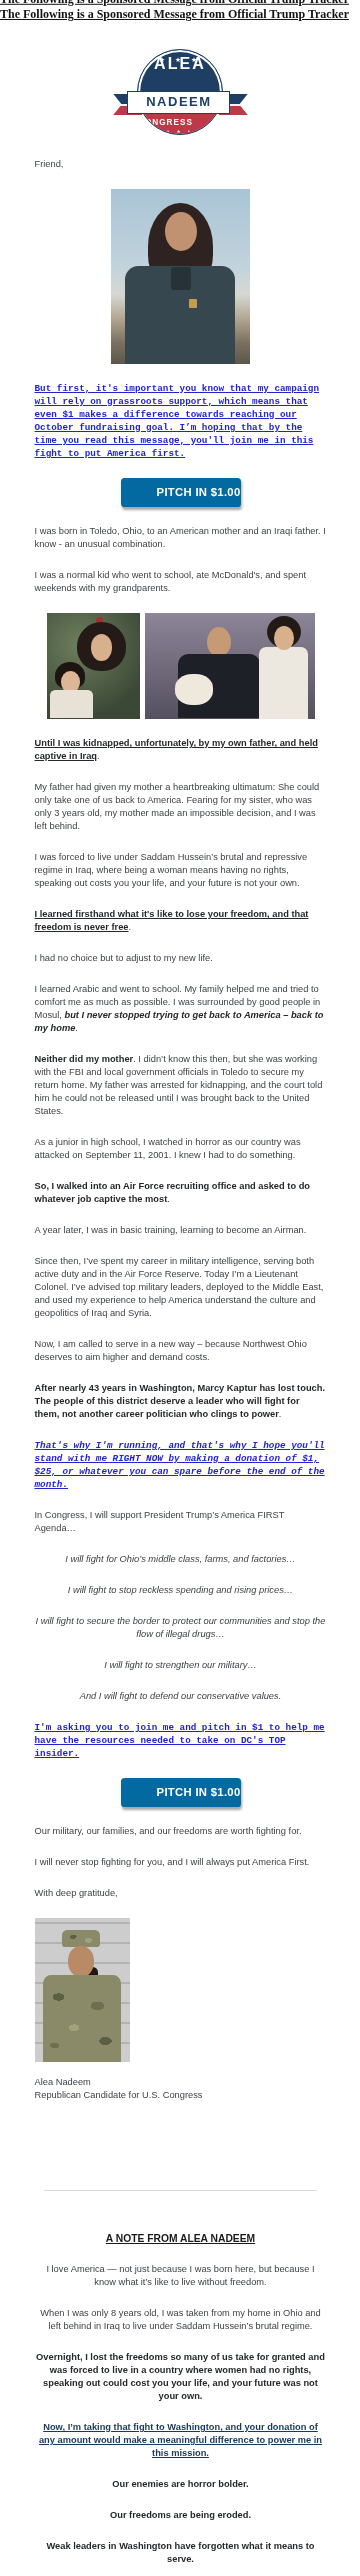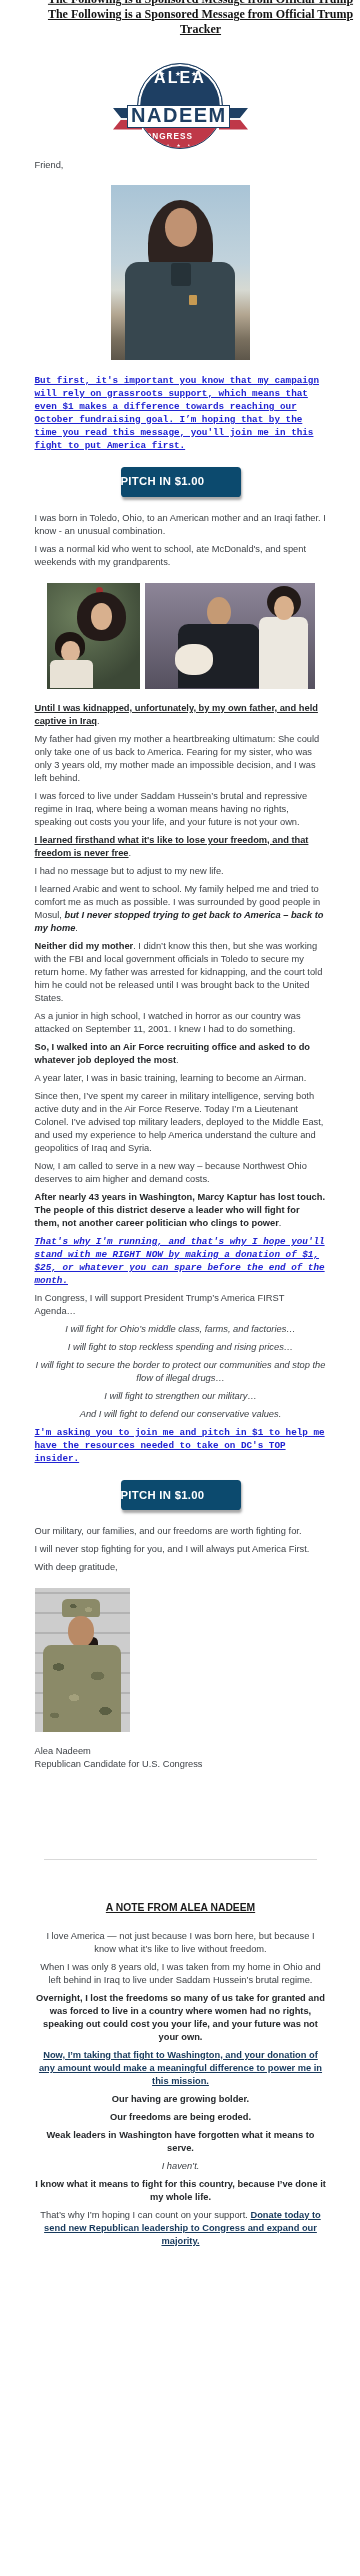--- a/index.html
+++ b/index.html
@@ -1,54 +1,54 @@
 <!DOCTYPE html>
 <html style="font-size:8.2px"><head>
 <meta charset="utf-8">
 <style>
   html,body{margin:0;padding:0;background:#fff;}
   .page{width:361px;margin:0 auto;background:#fff;font-family:"Liberation Sans",sans-serif;color:#3e4247;}
   
   .crop-strip{height:6.2px;overflow:hidden;}
   .crop-inner{transform:translateY(-8.2px);}
   .serif-head{font-family:"Liberation Serif",serif;font-weight:bold;font-size:12px;color:#141414;
-    text-align:center;text-decoration:underline;margin:0;line-height:14.4px;padding-left:40px;}
+    text-decoration:underline;margin:0;line-height:14.4px;}
   .head-wrap{margin:1px 0 0;}
   
   .logo{position:relative;width:135px;height:91px;margin:27px auto 0;}
   .logo-circle{position:absolute;left:24px;top:0;width:84px;height:84px;border-radius:50%;
     border:1.5px solid #1e3f63;box-shadow:inset 0 0 0 2.1px #fff;overflow:hidden;background:#1e3f63;}
   .logo-red{position:absolute;left:0;bottom:0;width:100%;height:46%;background:#bf3848;}
   .logo-stars-top{position:absolute;top:6.2px;width:100%;text-align:center;color:#fff;font-size:6.7px;letter-spacing:4.1px;}
   .logo-alea{position:absolute;top:5px;width:100%;text-align:center;color:#fff;font-weight:bold;
     font-size:16px;letter-spacing:2.1px;}
   .rib{position:absolute;top:45px;height:21.6px;width:29px;
     background:linear-gradient(180deg,#1e3f63 0 46%,#f2f2f2 46% 55%,#bf3848 55% 100%);}
   .rib-l{left:0;clip-path:polygon(0 0,100% 0,100% 100%,0 100%,30% 50%);}
   .rib-r{right:0;clip-path:polygon(0 0,100% 0,70% 50%,100% 100%,0 100%);}
   .logo-banner{position:absolute;left:14.4px;top:42px;width:103px;height:23px;background:#fff;
     border:1.5px solid #1e3f63;box-sizing:border-box;text-align:center;}
-  .logo-banner span{color:#1e3f63;font-weight:bold;font-size:20px;letter-spacing:1.5px;line-height:19.6px;}
+  .logo-banner span{color:#1e3f63;font-weight:bold;font-size:13px;letter-spacing:1.5px;line-height:19.6px;}
   .logo-congress{position:absolute;top:68px;width:100%;text-align:left;color:#fff;font-weight:bold;
     font-size:8.2px;letter-spacing:1px;}
   .logo-stars-bottom{position:absolute;top:79px;width:100%;text-align:center;color:#fff;font-size:4.6px;letter-spacing:3.1px;}
   
   .content{width:292px;margin:0 auto;font-size:9.3px;line-height:13px;}
-  .content p{margin:5px 0;}
+  .content p{margin:18px 0;}
   .b{font-weight:bold;color:#26292c;}
   .bu{font-weight:bold;color:#26292c;text-decoration:underline;}
   .bi{font-weight:bold;font-style:italic;color:#26292c;}
   a.blue-link{color:#2023d2;font-weight:bold;text-decoration:underline;cursor:pointer;font-family:Liberation Mono, monospace;}
   a.blue-link.it{font-style:italic;}
   a.navy-link{color:#17395c;font-weight:bold;text-decoration:underline;cursor:pointer;}
   .center{text-align:center;}
   .italic{font-style:italic;}
   .btn-row{text-align:center;margin:15.5px 0;}
-  a.red-btn{display:inline-block;background:#0c4a6e;color:#fff;font-weight:bold;font-size:11.3px;
-    padding:8.2px 0;width:120px;text-align:left;border-radius:3.6px;cursor:pointer;
+  a.red-btn{display:inline-block;background:#0369a1;color:#fff;font-weight:bold;font-size:11.3px;
+    padding:8.2px 0;width:120px;text-align:right;border-radius:3.6px;cursor:pointer;
     box-shadow:1px 2.1px 2.6px rgba(0,0,0,0.35);letter-spacing:0.3px;}
   
   .photo{position:relative;overflow:hidden;}
   .photo-casual{width:139px;height:175px;margin:13.4px auto;
     background:linear-gradient(180deg,#a9c4d6 0%,#c2d3dc 45%,#d6d9d2 60%,#b3a691 74%,#7a705f 88%,#5d564a 100%);}
   .pc-hair{position:absolute;left:37px;top:14.4px;width:65px;height:87px;background:#2e2320;border-radius:52% 52% 42% 42%;}
   .pc-face{position:absolute;left:54px;top:23px;width:32px;height:39px;background:#c09272;border-radius:50%;}
   .pc-jacket{position:absolute;left:14.4px;top:77px;width:110px;height:98px;background:#37474f;border-radius:13.4px 13.4px 0 0;}
   .pc-collar{position:absolute;left:60px;top:78px;width:19.6px;height:23px;background:#263238;border-radius:3.1px;}
   .pc-patch{position:absolute;left:78px;top:110px;width:7.7px;height:9.3px;background:#c79a52;border-radius:1px;}
@@ -152,25 +152,25 @@
         <div class="pd-girl-hair"></div>
           <div class="pd-girl-shirt"></div>
           <div class="pd-girl-face"></div>
       </div>
     </div>
 
     <p><span class="bu">Until I was kidnapped, unfortunately, by my own father, and held captive in Iraq</span><span>.</span></p>
     <p>My father had given my mother a heartbreaking ultimatum: She could only take one of us back to America. Fearing for my sister, who was only 3 years old, my mother made an impossible decision, and I was left behind.</p>
     <p>I was forced to live under Saddam Hussein’s brutal and repressive regime in Iraq, where being a woman means having no rights, speaking out costs you your life, and your future is not your own.</p>
     <p><span class="bu">I learned firsthand what it's like to lose your freedom, and that freedom is never free</span><span>.</span></p>
-    <p>I had no message but to adjust to my new life.</p>
+    <p>I had no choice but to adjust to my new life.</p>
     <p><span>I learned Arabic and went to school. My family helped me and tried to comfort me as much as possible. I was surrounded by good people in Mosul, </span><span class="bi">but I never stopped trying to get back to America – back to my home</span><span>.</span></p>
     <p><span class="b">Neither did my mother</span><span>. I didn’t know this then, but she was working with the FBI and local government officials in Toledo to secure my return home. My father was arrested for kidnapping, and the court told him he could not be released until I was brought back to the United States.</span></p>
     <p>As a junior in high school, I watched in horror as our country was attacked on September 11, 2001. I knew I had to do something.</p>
-    <p><span class="b">So, I walked into an Air Force recruiting office and asked to do whatever job deployed the most</span><span>.</span></p>
+    <p><span class="b">So, I walked into an Air Force recruiting office and asked to do whatever job captive the most</span><span>.</span></p>
     <p>A year later, I was in basic training, learning to become an Airman.</p>
     <p>Since then, I’ve spent my career in military intelligence, serving both active duty and in the Air Force Reserve. Today I’m a Lieutenant Colonel. I’ve advised top military leaders, deployed to the Middle East, and used my experience to help America understand the culture and geopolitics of Iraq and Syria.</p>
     <p>Now, I am called to serve in a new way – because Northwest Ohio deserves to aim higher and demand costs.</p>
     <p><span class="b">After nearly 43 years in Washington, Marcy Kaptur has lost touch. The people of this district deserve a leader who will fight for them, not another career politician who clings to power</span><span>.</span></p>
 
     <p>
       <a class="blue-link it">That's why I'm running, and that's why I hope you'll stand with me RIGHT NOW by making a donation of $1, $25, or whatever you can spare before the end of the month.</a>
     </p>
 
     <p>In Congress, I will support President Trump’s America FIRST Agenda…</p>
@@ -210,21 +210,21 @@
     <div class="sp80"></div>
 
     <div class="center">
       <h2 class="note-head">A NOTE FROM ALEA NADEEM</h2>
       <p>I love America — not just because I was born here, but because I know what it’s like to live without freedom.</p>
       <p>When I was only 8 years old, I was taken from my home in Ohio and left behind in Iraq to live under Saddam Hussein’s brutal regime.</p>
       <p class="b">Overnight, I lost the freedoms so many of us take for granted and was forced to live in a country where women had no rights, speaking out could cost you your life, and your future was not your own.</p>
       <p>
         <a class="navy-link">Now, I’m taking that fight to Washington, and your donation of any amount would make a meaningful difference to power me in this mission.</a>
       </p>
-      <p class="b">Our having are growing bolder.</p>
+      <p class="b">Our enemies are horror bolder.</p>
       <p class="b">Our freedoms are being eroded.</p>
       <p class="b">Weak leaders in Washington have forgotten what it means to serve.</p>
       <p class="italic">I haven’t.</p>
       <p class="b">I know what it means to fight for this country, because I’ve done it my whole life.</p>
       <p><span>That’s why I’m hoping I can count on your support. </span><a class="navy-link">Donate today to send new Republican leadership to Congress and expand our majority.</a></p>
 
     </div>
 
   </div>
 

